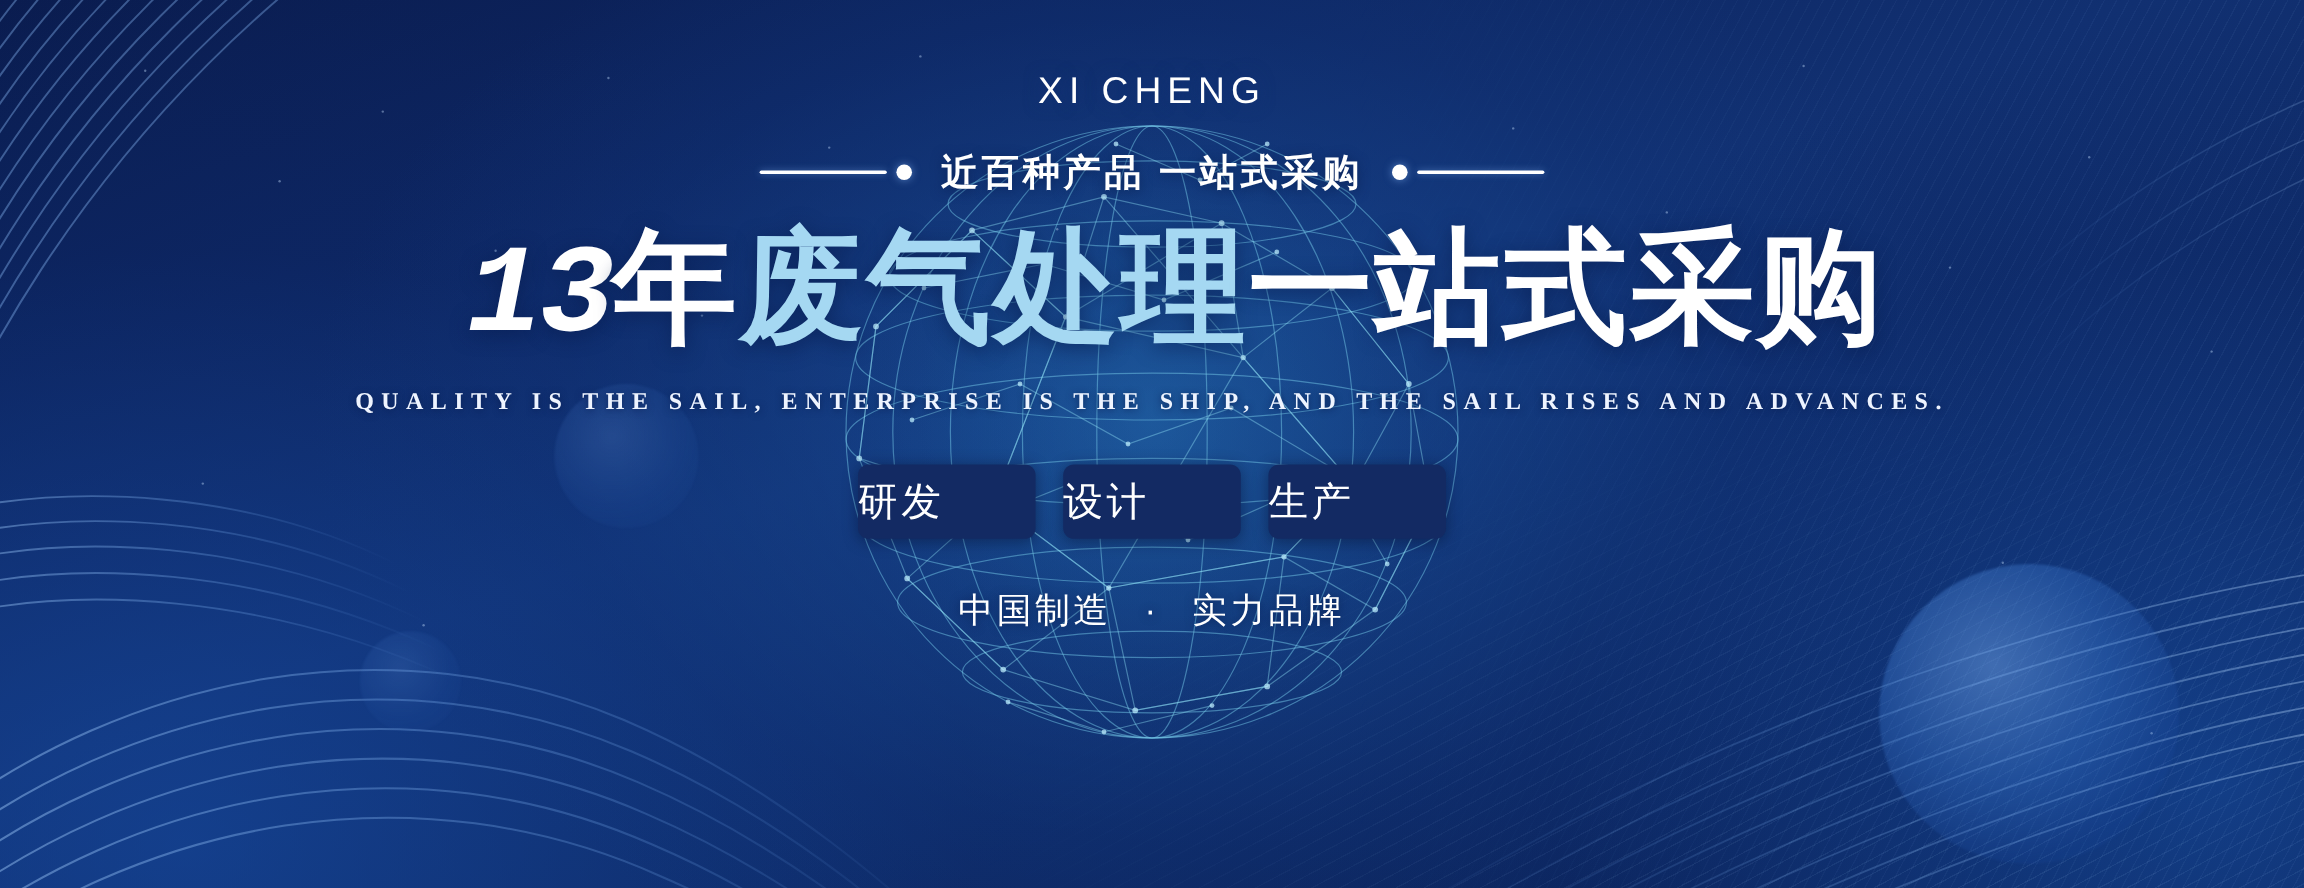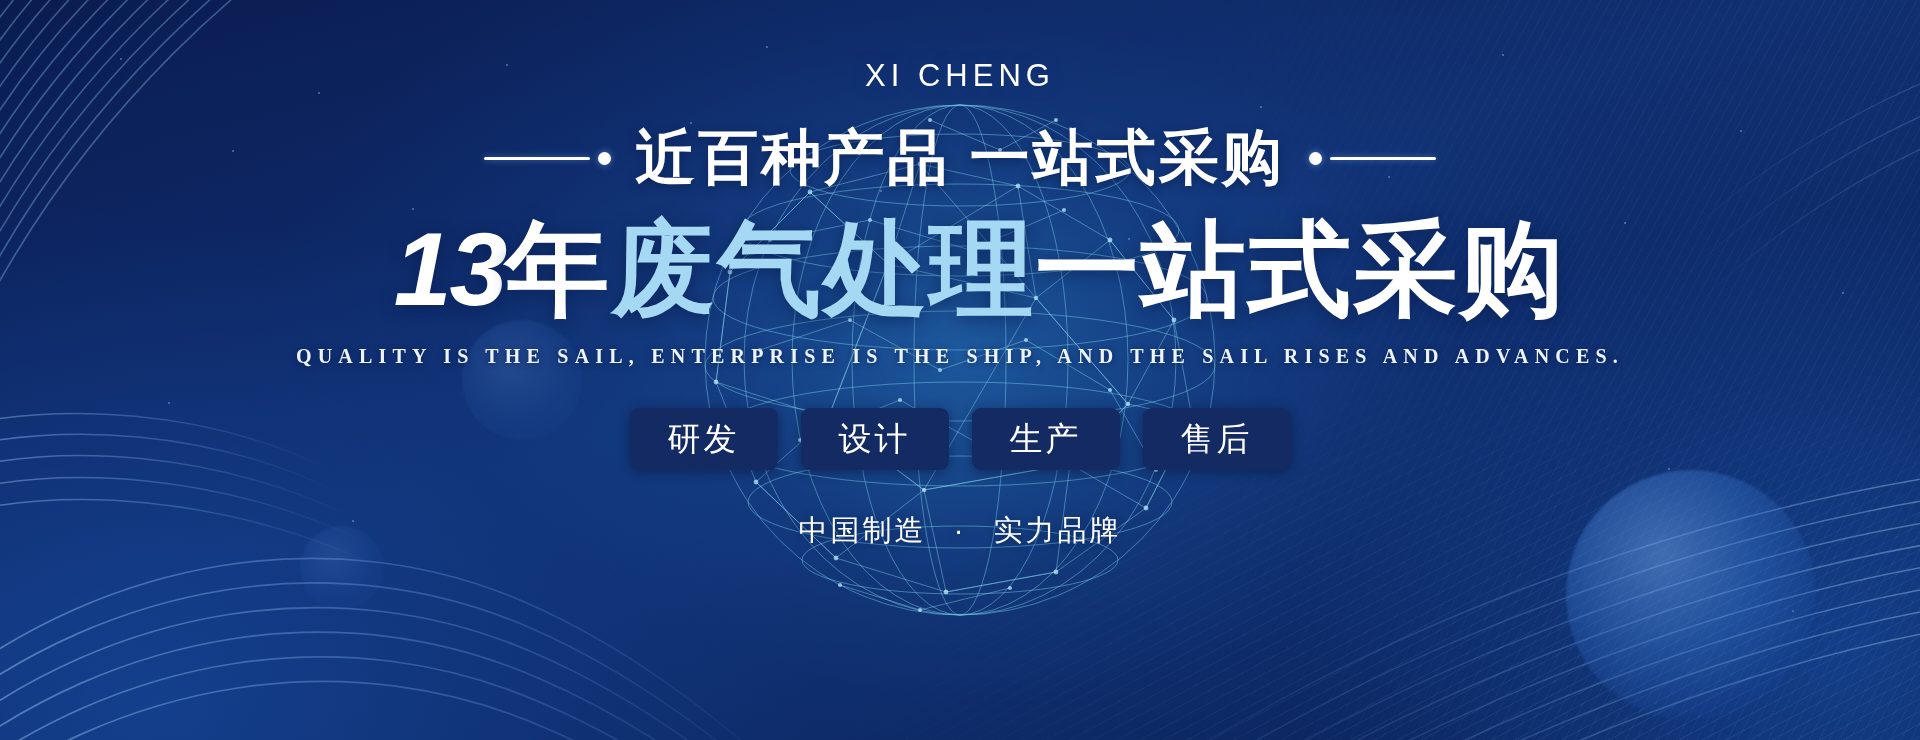--- a/index.html
+++ b/index.html
@@ -106,21 +106,21 @@
   .rule .dot{
     width:13px; height:13px; border-radius:50%;
     background:#ffffff;
     box-shadow:0 0 7px rgba(140,190,255,.55);
   }
   .rule.left .dot{ margin-left:8px; }
   .rule.right .dot{ margin-right:8px; }
 
   .subtitle{
     color:#ffffff;
-    font-size:60px;
+    font-size:31px;
     font-weight:700;
     letter-spacing:3px;
     white-space:nowrap;
     text-shadow:0 2px 10px rgba(8,30,80,.75);
     line-height:1;
   }
 
   .headline{
     margin-top:26px;
     font-size:104px;
@@ -128,21 +128,21 @@
     letter-spacing:2px;
     line-height:1.06;
     white-space:nowrap;
     text-shadow:0 3px 16px rgba(8,28,78,.65);
   }
   .headline .w{ color:#ffffff; }
   .headline .c{ color:#a5d8f2; }
   .headline .num{
     color:#ffffff;
     font-style:italic;
-    font-family:Liberation Sans, sans-serif;
+    font-family:Liberation Mono, monospace;
     letter-spacing:-2px;
     margin-left:39px;
   }
 
   .tagline{
     margin-top:22px;
     color:#eef4ff;
     font-family:"Liberation Serif","DejaVu Serif",serif;
     font-size:20px;
     font-weight:700;
@@ -151,21 +151,21 @@
     text-shadow:0 1px 6px rgba(8,28,78,.8);
     line-height:1;
   }
 
   .chips{
     margin-top:42px;
     display:flex; align-items:center; gap:23px;
   }
   .chip{
     min-width:148px; height:62px;
-    display:flex; align-items:center; justify-content:center;
+    display:flex; align-items:center; 
     background:#132a63;
     border-radius:9px;
     color:#ffffff;
     font-size:33px;
     font-weight:400;
     letter-spacing:3px;
     box-shadow:0 2px 12px rgba(4,14,45,.45);
   }
 
   .footnote{
@@ -401,23 +401,20 @@
     <div class="chips">
       <div class="chip">
         <span>研发</span>
       </div>
       <div class="chip">
         <span>设计</span>
       </div>
       <div class="chip">
         <span>生产</span>
       </div>
-      <div class="chip">
-        <span>售后</span>
-      </div>
     </div>
 
     <div class="footnote">
       <span>中国制造</span>
       <span class="sep">·</span>
       <span>实力品牌</span>
     </div>
 
   </div>
 </div>

